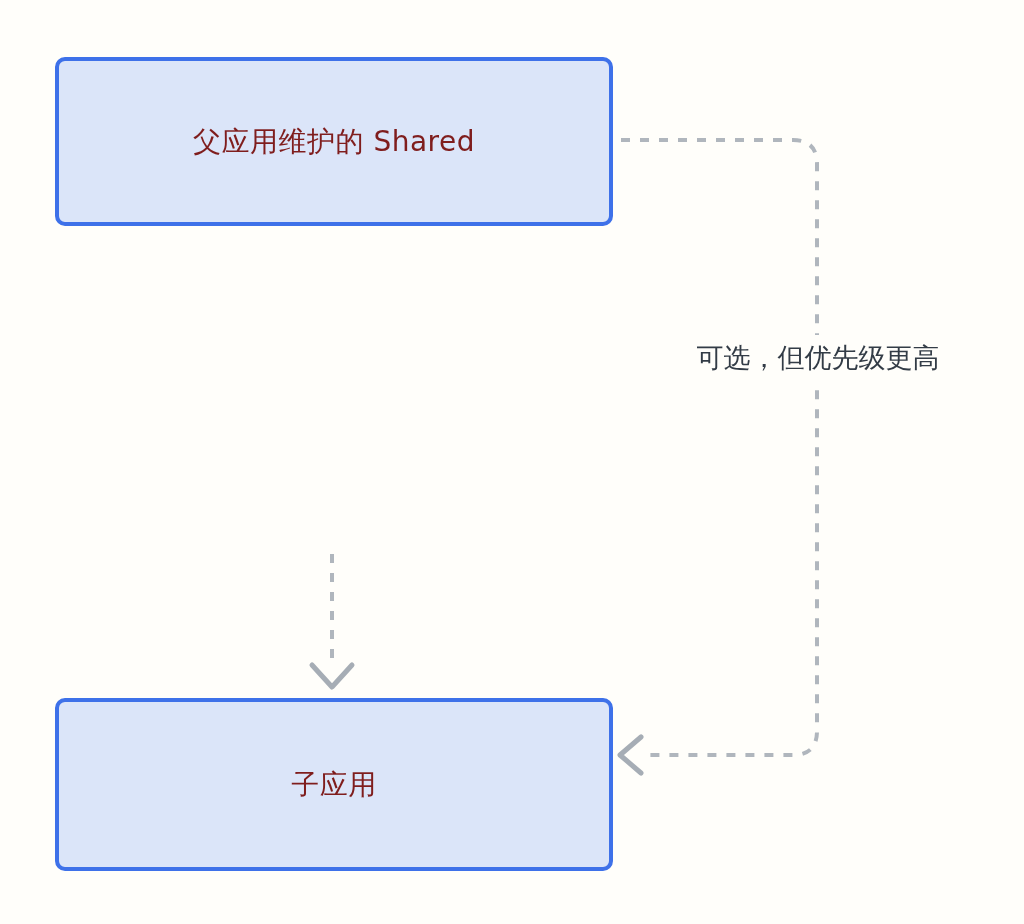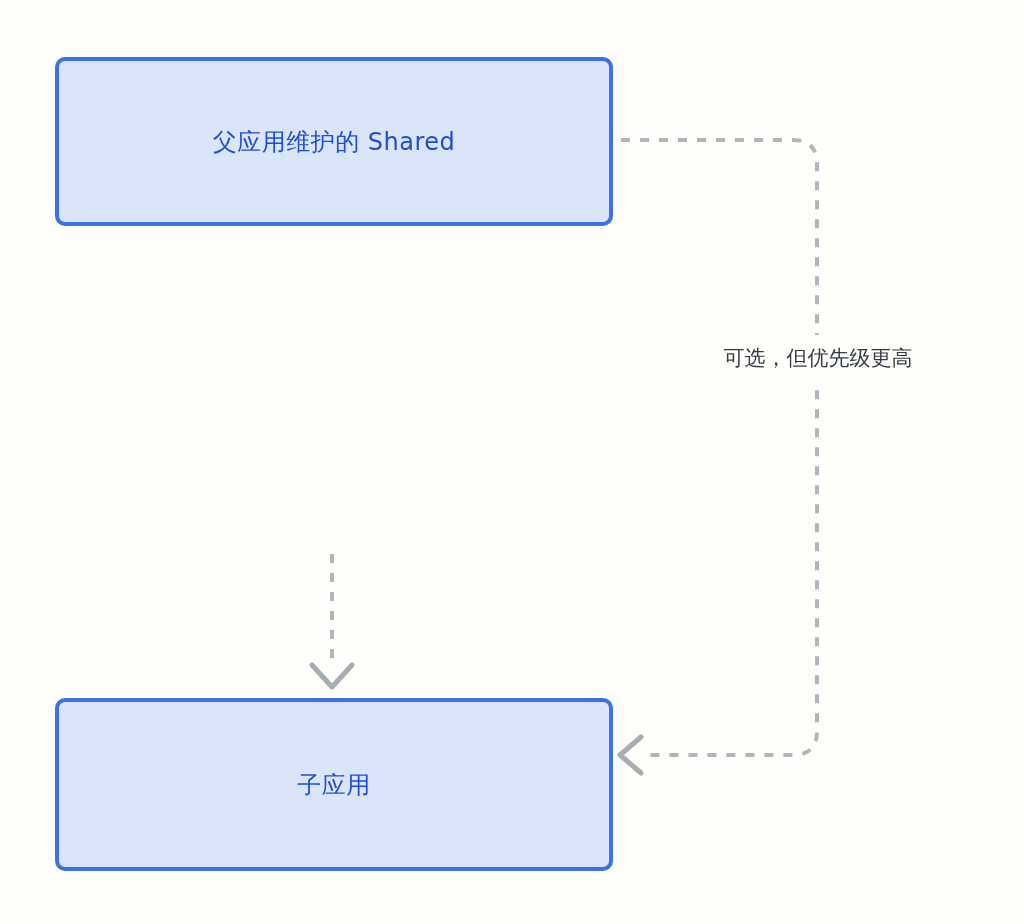--- a/index.html
+++ b/index.html
@@ -26,22 +26,22 @@
   .node {
     position: absolute;
     box-sizing: border-box;
     border-radius: 10px;
     display: flex;
     align-items: center;
     justify-content: center;
     z-index: 2;
   }
   .node .node-label {
-    font-size: 24px;
-    color: #1d4ed8;
+    font-size: 28px;
+    color: #7f1d1d;
     letter-spacing: 0.5px;
     white-space: nowrap;
   }
   .node-primary {
     border: 4px solid #3e71e9;
     background: #dbe5f9;
   }
   .node-secondary {
     border: 4px solid #a9c2f4;
     background: #eef2fc;
@@ -52,21 +52,21 @@
 
   .edge-label {
     position: absolute;
     left: 664px;
     top: 335px;
     width: 308px;
     height: 46px;
     line-height: 46px;
     text-align: center;
     background: #fffefa;
-    font-size: 21px;
+    font-size: 27px;
     color: #333c46;
     white-space: nowrap;
     z-index: 3;
   }
   .edge-path {
     fill: none;
     stroke: #b0b6bd;
     stroke-width: 4;
     stroke-dasharray: 9 10;
   }

